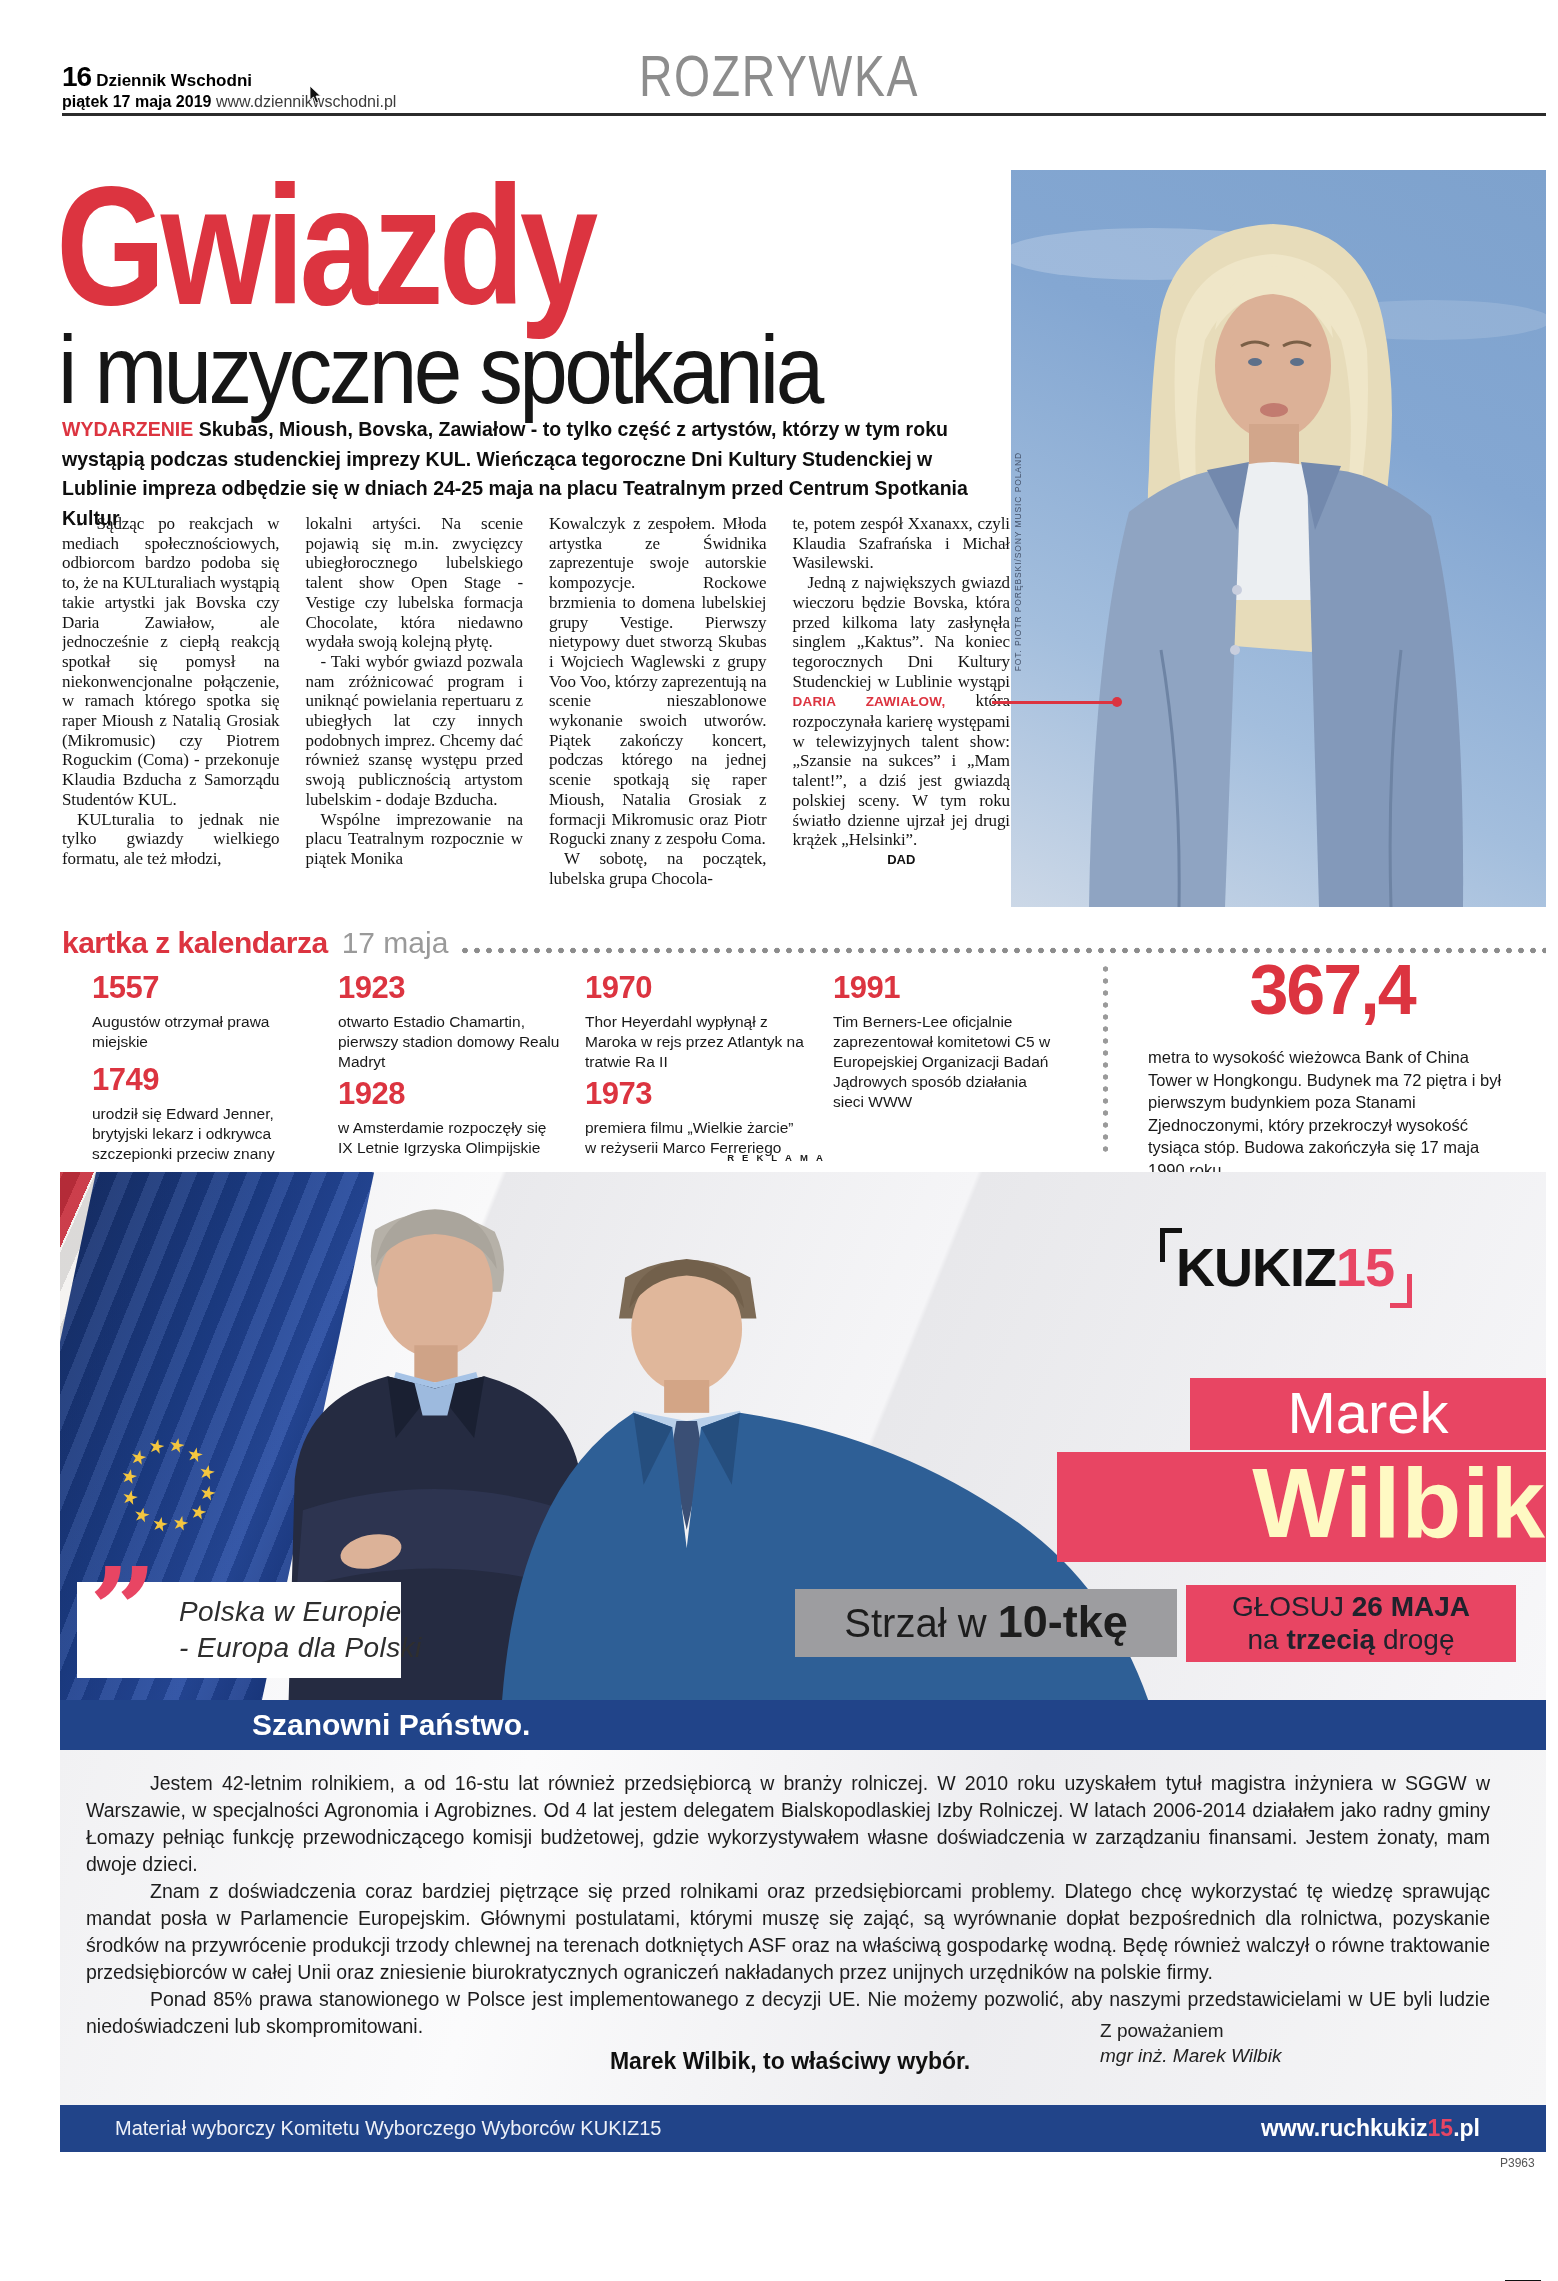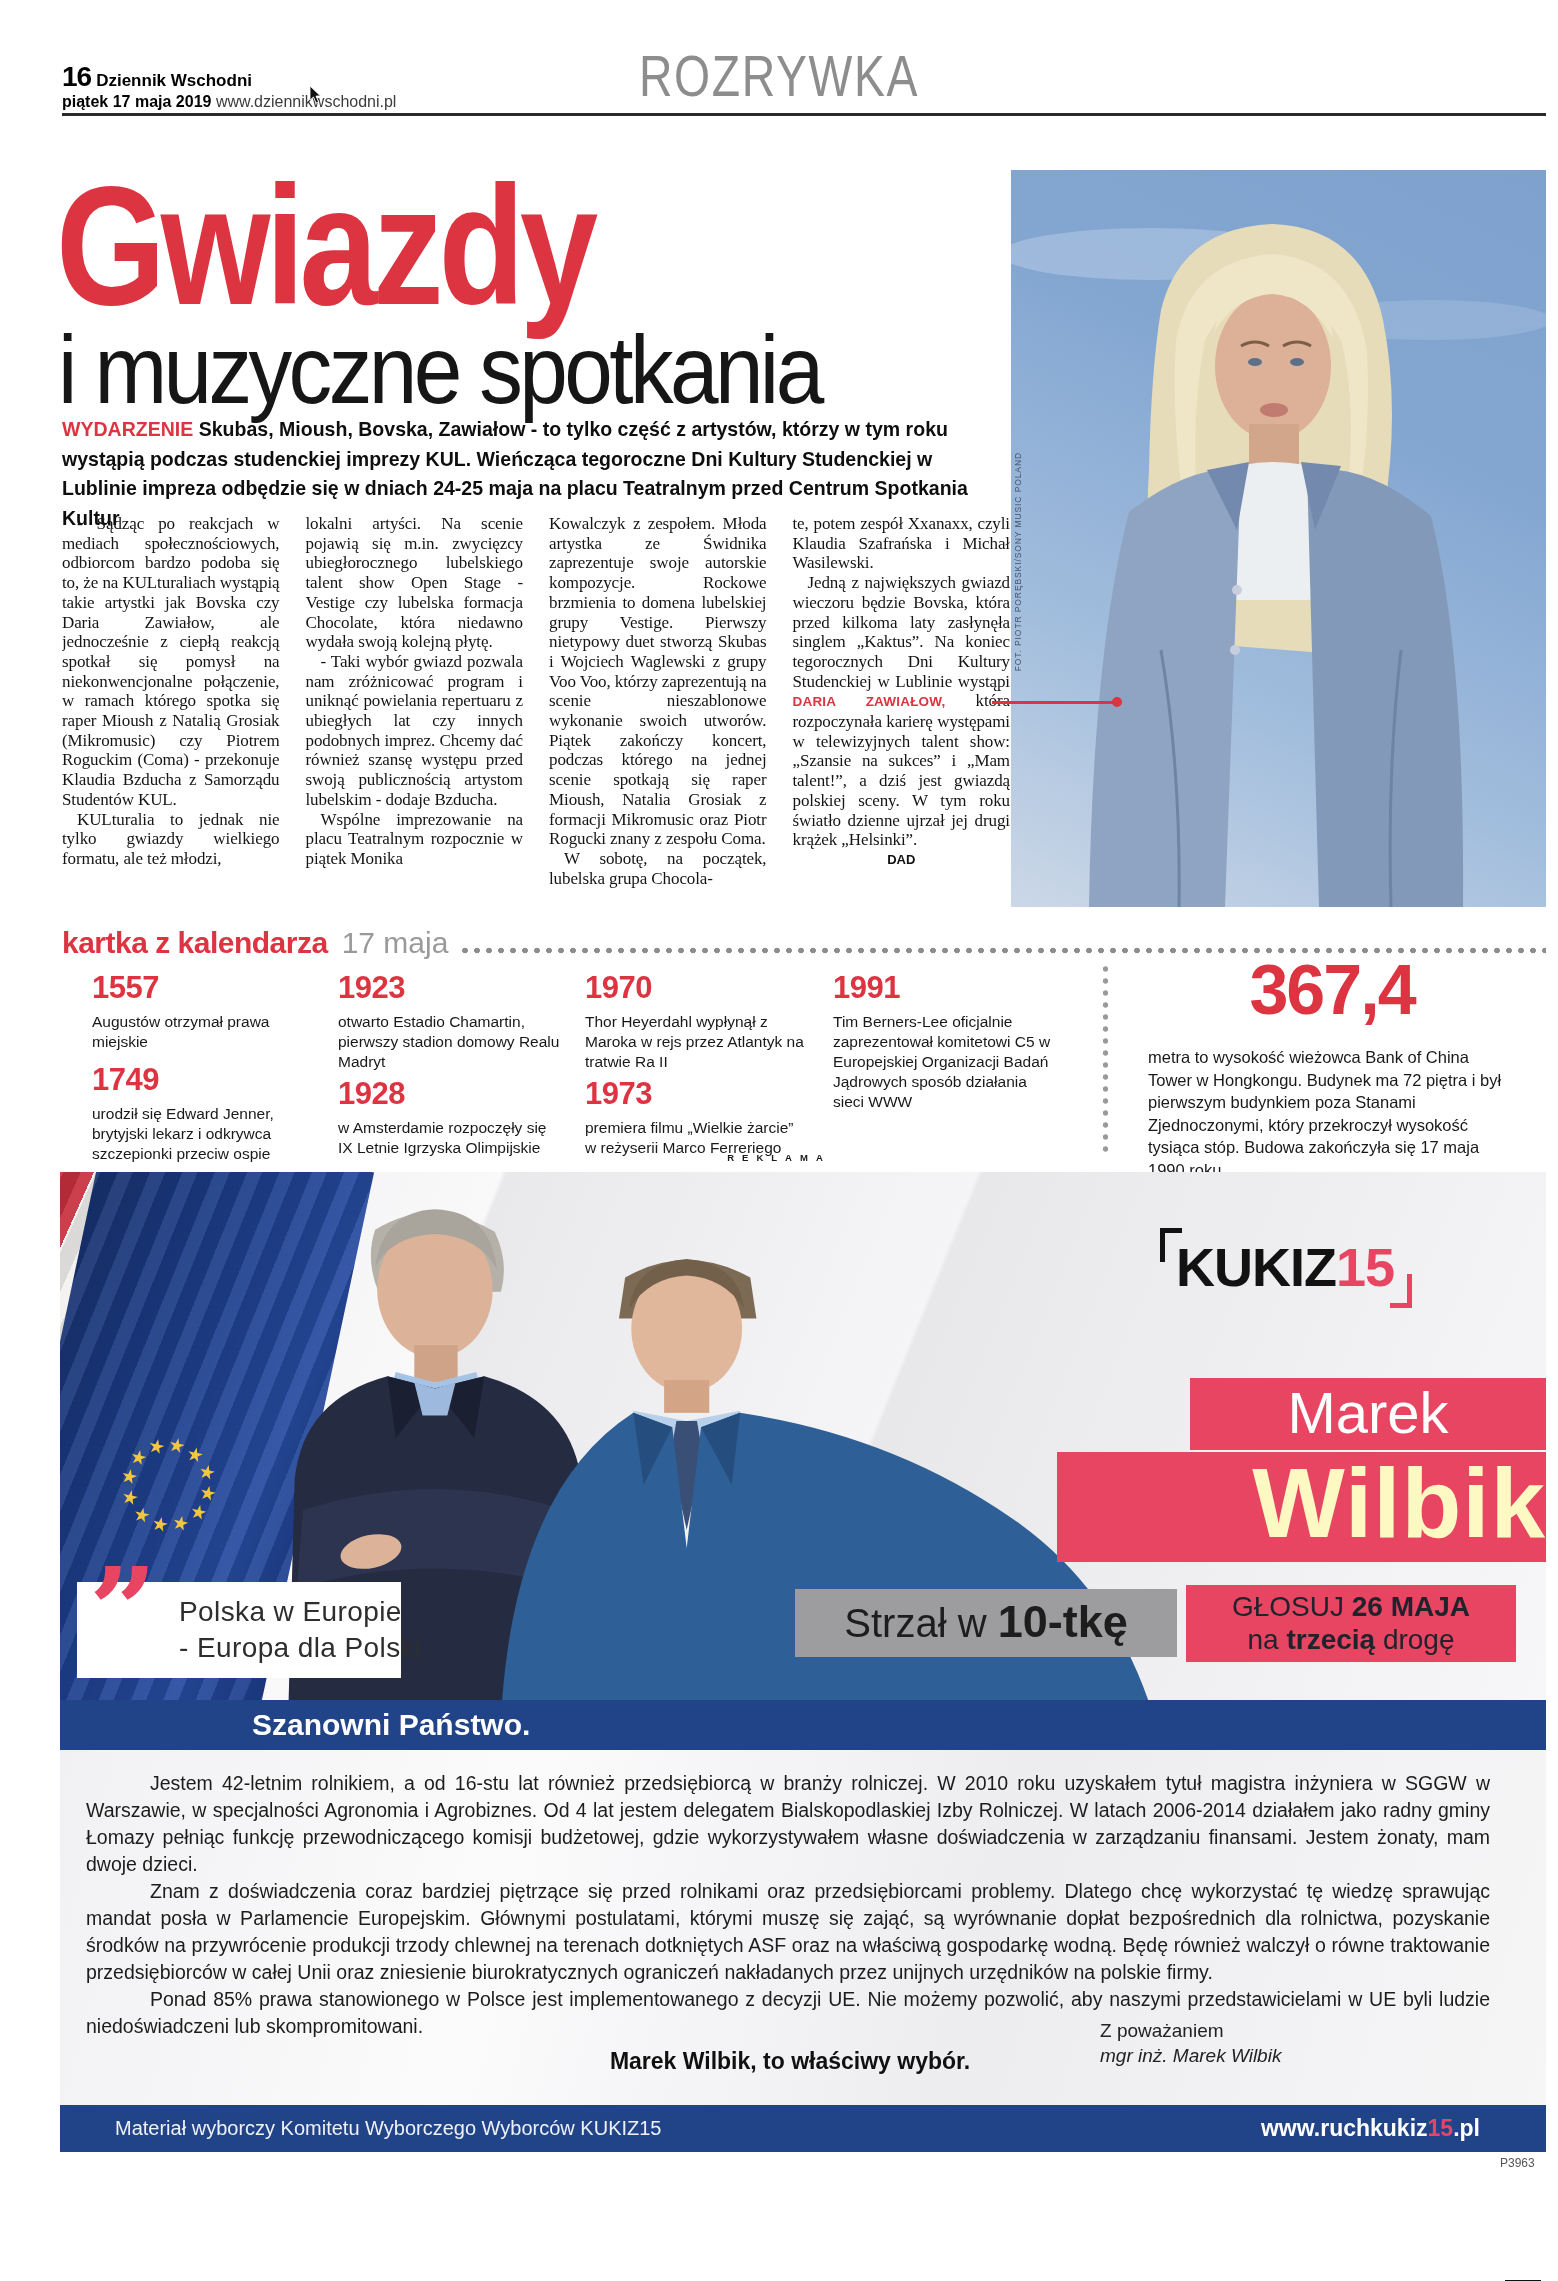--- a/index.html
+++ b/index.html
@@ -91,21 +91,21 @@
   .kbr-br{position:absolute;right:-18px;bottom:-10px;width:22px;height:34px;border-right:5px solid var(--pink);border-bottom:5px solid var(--pink)}
 
   .marek{position:absolute;right:0;top:206px;width:356px;height:72px;background:var(--pink);color:#fff;
          font-size:58px;line-height:70px;text-align:center}
   .wilbik{position:absolute;right:0;top:280px;width:489px;height:110px;background:var(--pink);color:#fef9c3;
           font-weight:bold;font-size:98px;line-height:102px;text-align:right;letter-spacing:1px}
 
   .quote-box{position:absolute;left:17px;top:410px;width:324px;height:96px;background:#ffffff}
   .quote-mark{position:absolute;left:12px;top:-30px;font-size:118px;font-weight:bold;color:var(--pink);
               font-family:"DejaVu Serif",serif;line-height:1}
-  .quote-text{position:absolute;left:102px;top:12px;font-size:28px;color:#2e2e2e;
+  .quote-text{position:absolute;left:102px;top:12px;font-size:28px;font-style:italic;color:#2e2e2e;
               line-height:36px;letter-spacing:.4px;white-space:nowrap}
 
   .slogan{position:absolute;left:735px;top:417px;width:382px;height:68px;background:#9d9da0;color:#1d1d1d;
           text-align:center;line-height:66px;font-size:40px;white-space:nowrap}
   .slogan b{font-size:45px}
 
   .vote{position:absolute;left:1126px;top:413px;width:330px;height:77px;background:var(--pink);color:#20222c;
         text-align:center;padding-top:5px}
   .vote-line{font-size:28px;line-height:33px;white-space:nowrap}
 
@@ -209,21 +209,21 @@
     <span class="cal-date">17 maja</span>
     <span class="cal-dots"></span>
   </div>
 
   <div class="cal-entry" style="left:92px;top:970px">
     <div class="cal-year">1557</div>
     <div class="cal-text">Augustów otrzymał prawa miejskie</div>
   </div>
   <div class="cal-entry" style="left:92px;top:1062px">
     <div class="cal-year">1749</div>
-    <div class="cal-text">urodził się Edward Jenner, brytyjski lekarz i odkrywca szczepionki przeciw ospie</div>
+    <div class="cal-text">urodził się Edward Jenner, brytyjski lekarz i odkrywca szczepionki przeciw znany</div>
   </div>
   <div class="cal-entry" style="left:338px;top:970px">
     <div class="cal-year">1923</div>
     <div class="cal-text">otwarto Estadio Chamartin, pierwszy stadion domowy Realu Madryt</div>
   </div>
   <div class="cal-entry" style="left:338px;top:1076px">
     <div class="cal-year">1928</div>
     <div class="cal-text">w Amsterdamie rozpoczęły się IX Letnie Igrzyska Olimpijskie</div>
   </div>
   <div class="cal-entry" style="left:585px;top:970px">

